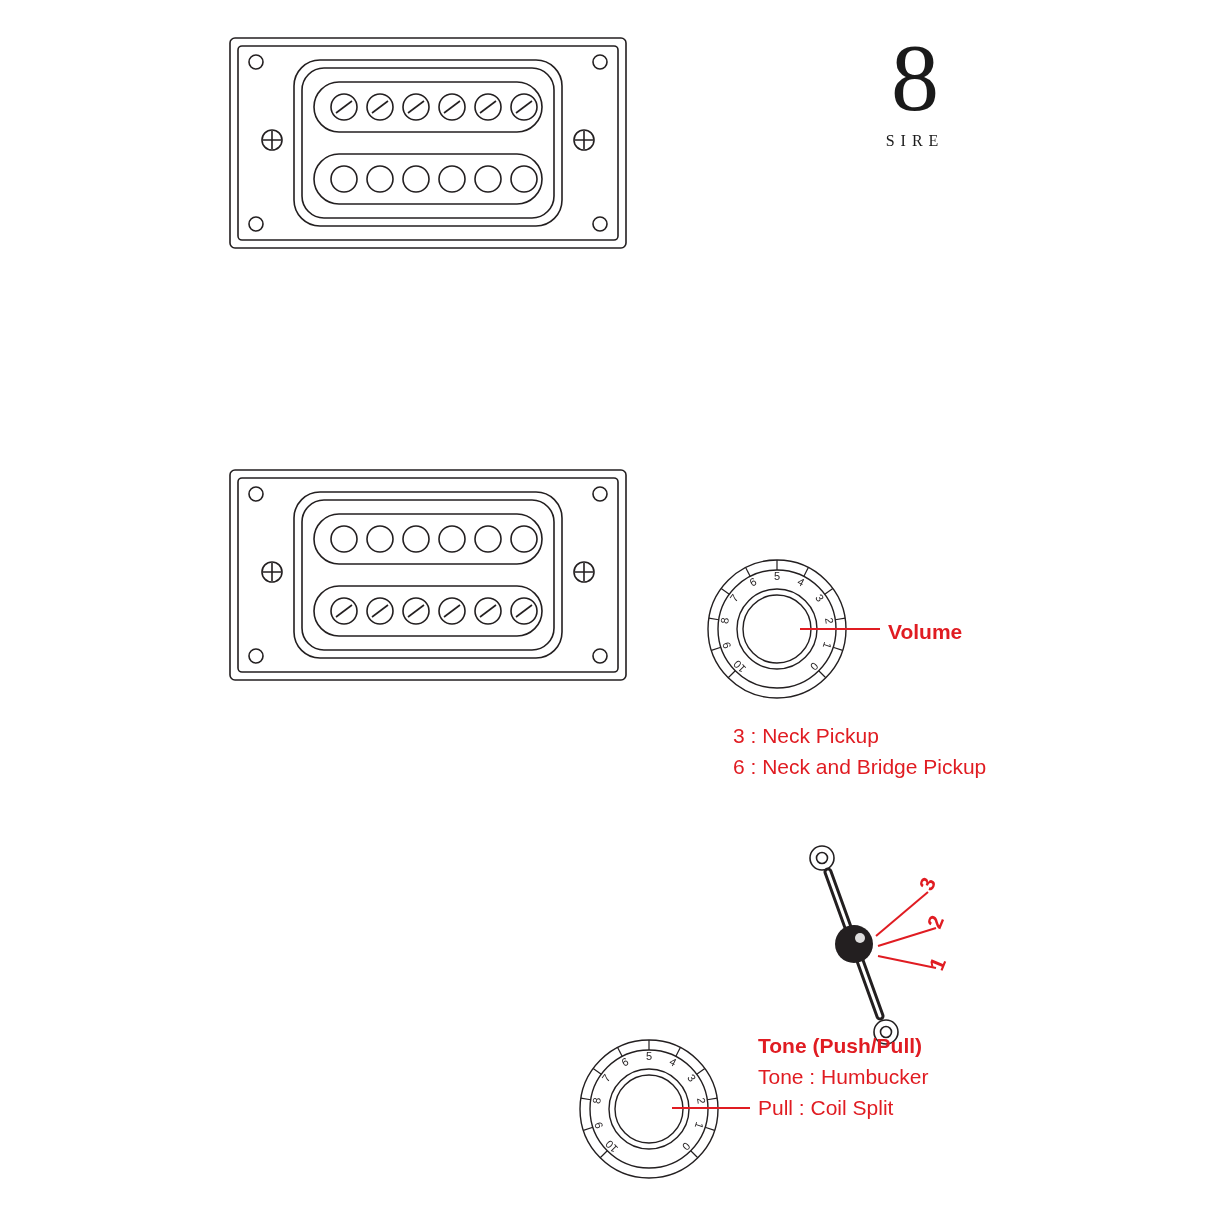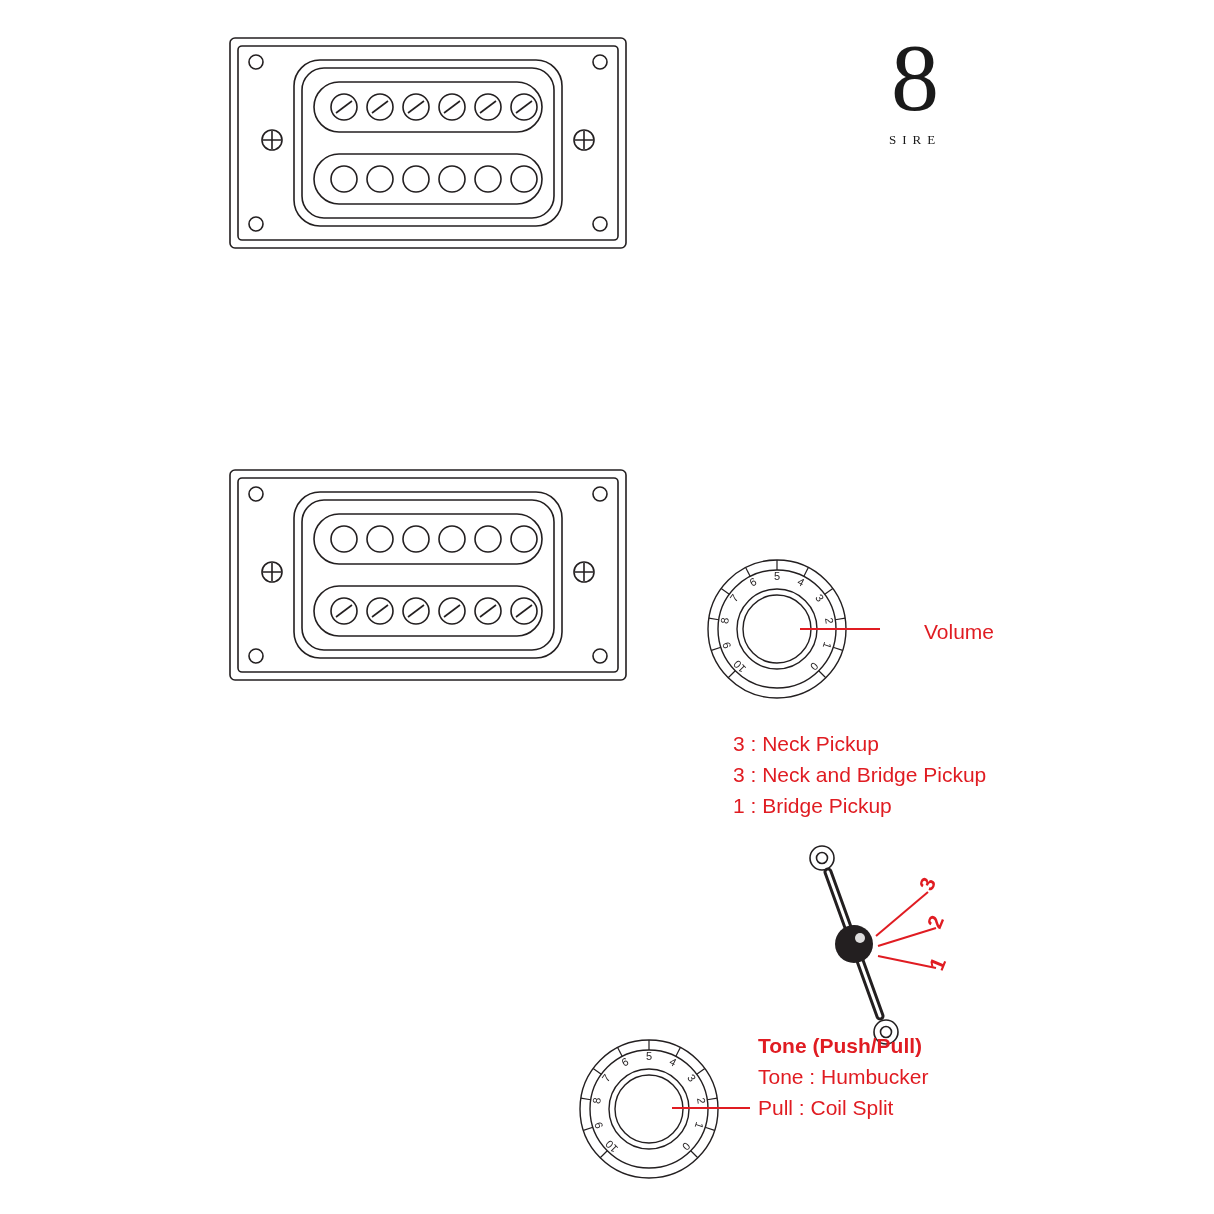--- a/index.html
+++ b/index.html
@@ -29,37 +29,37 @@
   }
   #brand .mark {
     font-size: 96px;
     line-height: 96px;
     color: #1a1a1a;
     font-family: "Liberation Serif", serif;
     font-weight: 300;
   }
   #brand .word {
     margin-top: 6px;
-    font-size: 13px;
+    font-size: 16px;
     letter-spacing: 6px;
     color: #1a1a1a;
     font-family: "Liberation Serif", serif;
   }
 
   
   .red-text {
     color: #e01c22;
     font-size: 21px;
     line-height: 31px;
     white-space: nowrap;
   }
 
-  #volume-label { left: 888px; top: 616px; font-weight: normal; margin-left: 36px; }
-
-  #switch-legend { left: 733px; top: 720px; margin-top: 8px; }
+  #volume-label { left: 888px; top: 616px; font-weight: bold; }
+
+  #switch-legend { left: 733px; top: 720px; }
   #switch-legend div { text-align: left; }
 
   #tone-label { left: 758px; top: 1030px; }
   #tone-label .l1 { font-weight: bold; }
 
   .leader {
     background: #e01c22;
     height: 2px;
   }
   #volume-leader { left: 800px; top: 628px; width: 80px; }
@@ -222,22 +222,21 @@
         <text x="71" y="74" transform="rotate(-108 71 71) translate(0 -52)">9</text>
         <text x="71" y="74" transform="rotate(-135 71 71) translate(0 -52)">10</text>
       </g>
     </svg>
   </div>
   <div class="abs leader" id="volume-leader"></div>
   <div class="abs red-text" id="volume-label">Volume</div>
 
   <div class="abs" id="switch-legend">
     <div class="red-text">3 : Neck Pickup</div>
-    <div class="red-text">3 : Neck and Bridge Pickup</div>
-    <div class="red-text">1 : Bridge Pickup</div>
+    <div class="red-text">6 : Neck and Bridge Pickup</div>
   </div>
 
   <div class="abs" id="switch">
     <svg width="180" height="210" viewBox="0 0 180 210" fill="none">
 
       <g stroke="#231f20" stroke-width="1.6">
         <circle cx="32" cy="18" r="12" fill="#fff"></circle>
         <circle cx="32" cy="18" r="5.5" fill="#fff"></circle>
         <circle cx="96" cy="192" r="12" fill="#fff"></circle>
         <circle cx="96" cy="192" r="5.5" fill="#fff"></circle>

